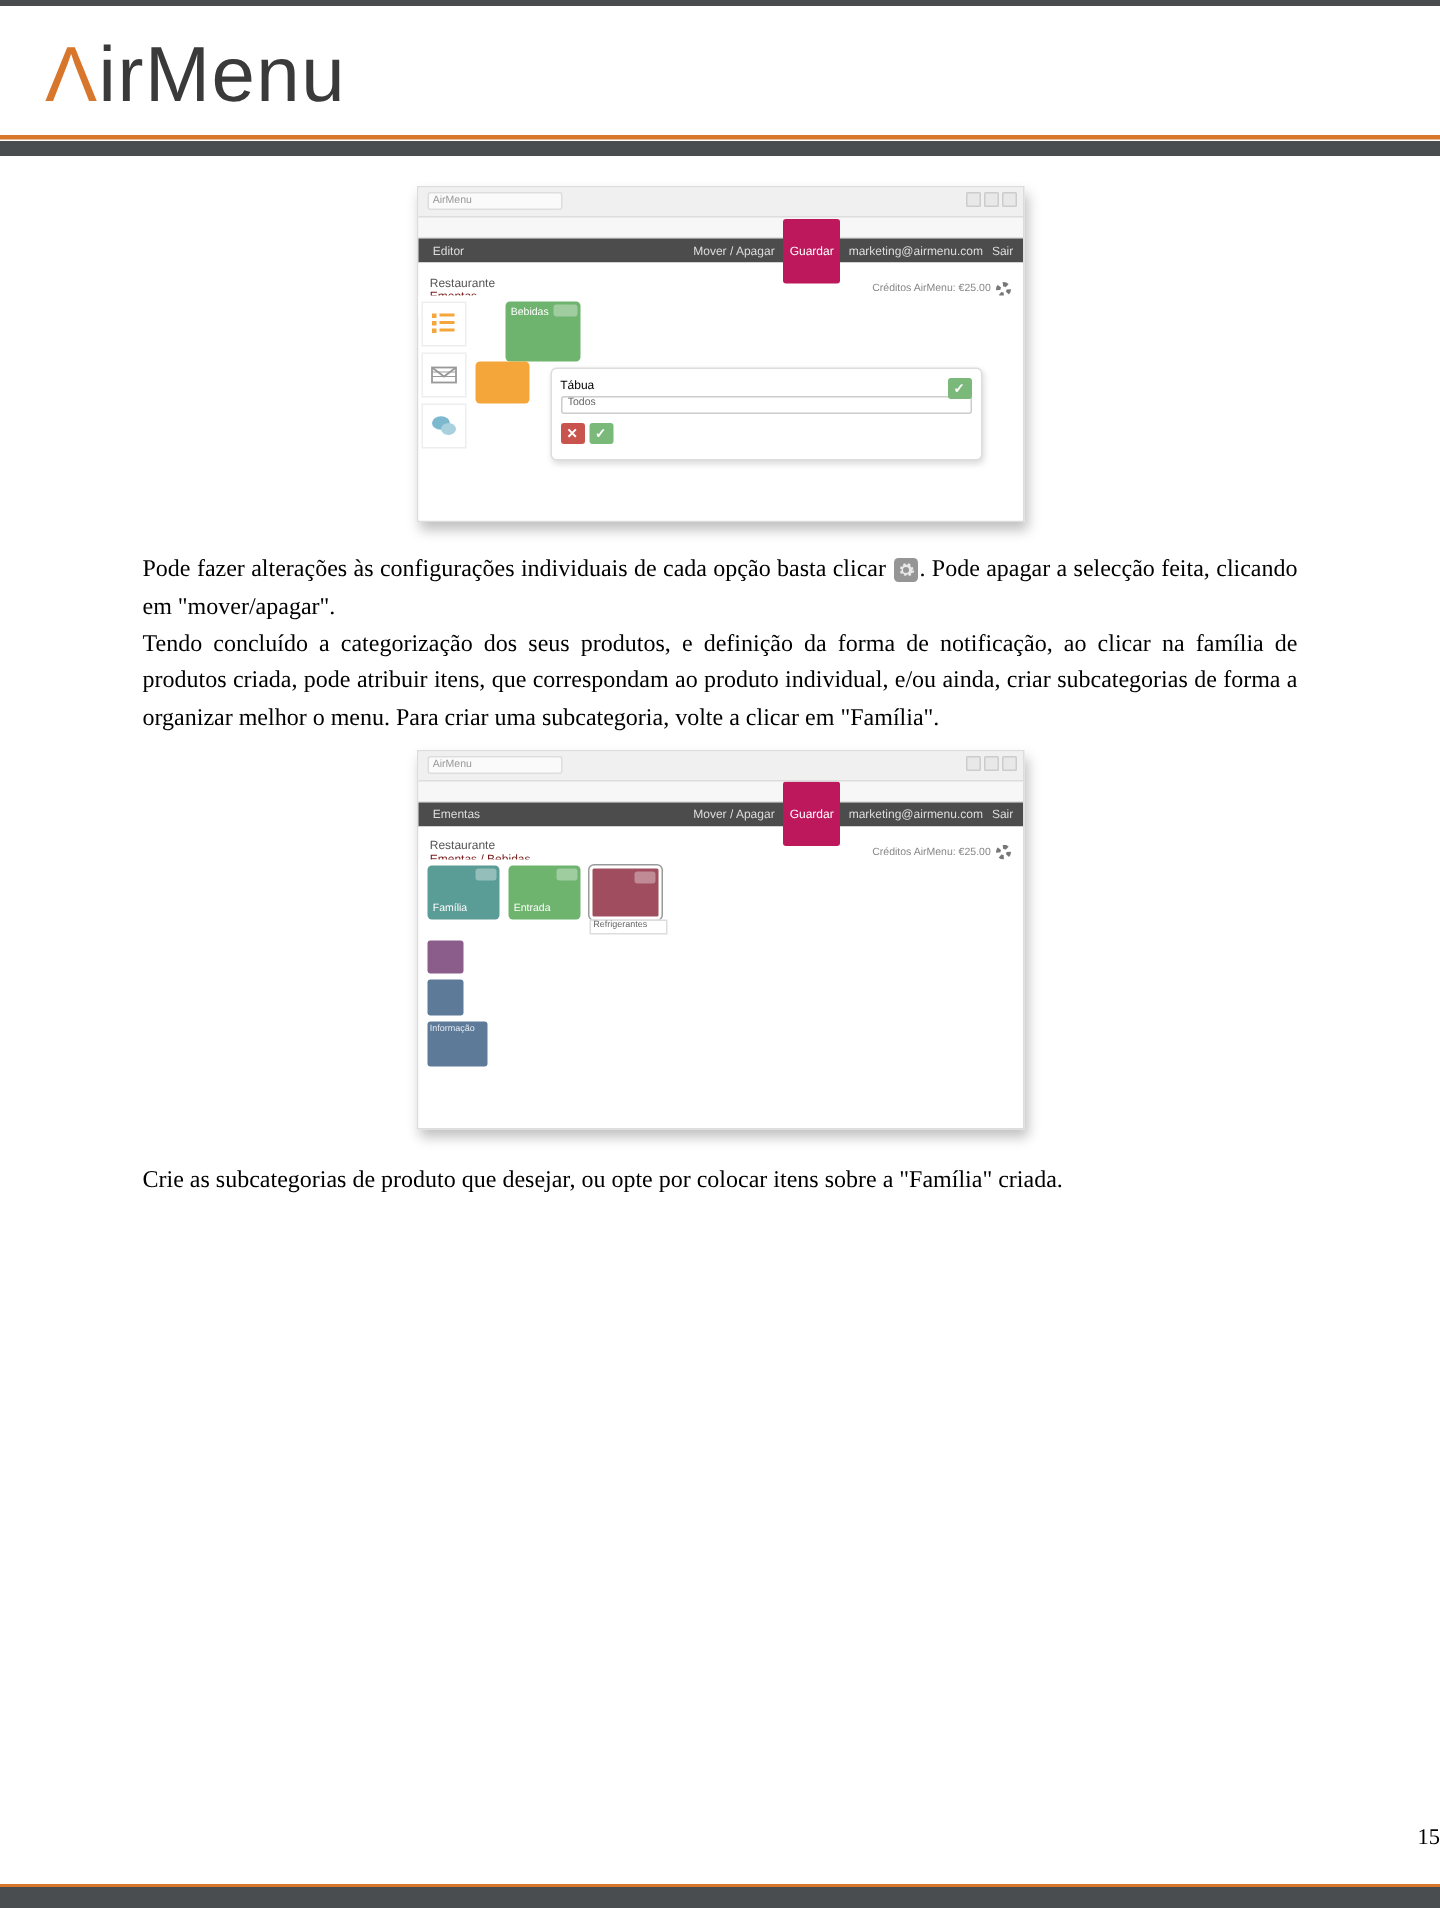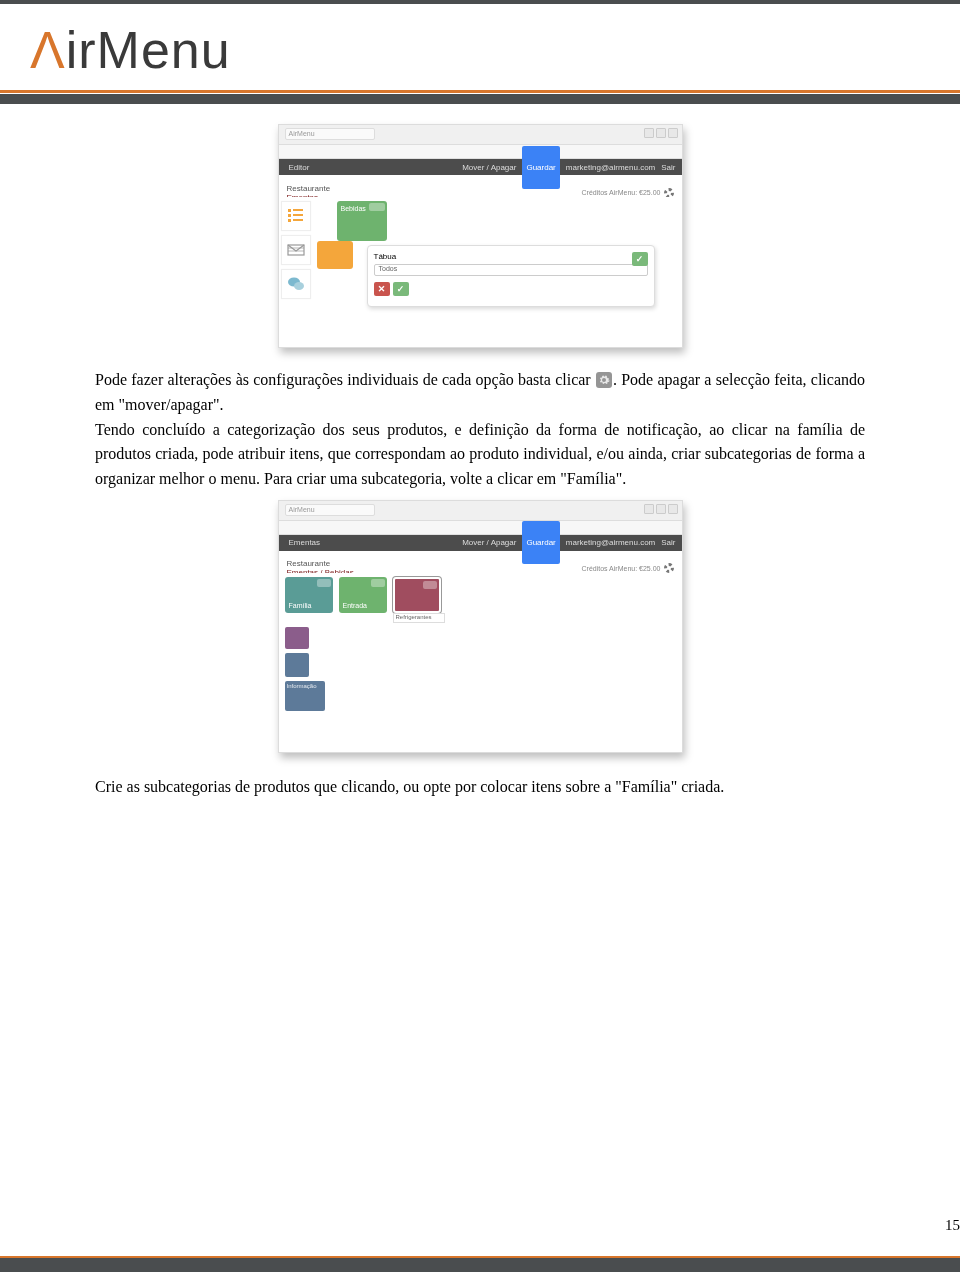--- a/index.html
+++ b/index.html
@@ -84,21 +84,21 @@
   }
   .app-top {
     height: 16px;
     background: #4c4c4c;
     color: #fff;
     font-family: Arial; font-size: 8px;
     display: flex; align-items: center; justify-content: flex-end;
     padding: 0 6px; gap: 6px;
   }
   .app-top .lbl { color: #ddd; }
-  .app-top .guardar { background: #3b82f6; padding: 17px 4px; border-radius: 2px; }
+  .app-top .guardar { background: #be185d; padding: 17px 4px; border-radius: 2px; }
   .app-sub {
     height: 36px;
     background: #fff;
     border-bottom: 1px solid #eee;
     font-family: Arial; font-size: 8px;
     padding: 2px 8px;
     color: #555;
     display: flex; justify-content: space-between; align-items: center;
   }
   .app-sub .bc { color: #7a1818; font-size: 8px; }
@@ -386,18 +386,18 @@
         </div>
       </div>
       <div class="side-stack">
         <div class="stub"></div>
         <div class="stub stub2"></div>
         <div class="stub stub3"><span>Informação</span></div>
       </div>
     </div>
   </div>
 
-  <p class="para2">Crie as subcategorias de produtos que clicando, ou opte por colocar itens sobre a "Família" criada.</p>
+  <p class="para2">Crie as subcategorias de produto que desejar, ou opte por colocar itens sobre a "Família" criada.</p>
 
 </div>
 
 <div class="pagenum">15</div>
 <div class="footerbar"></div>
 
 </body></html>

